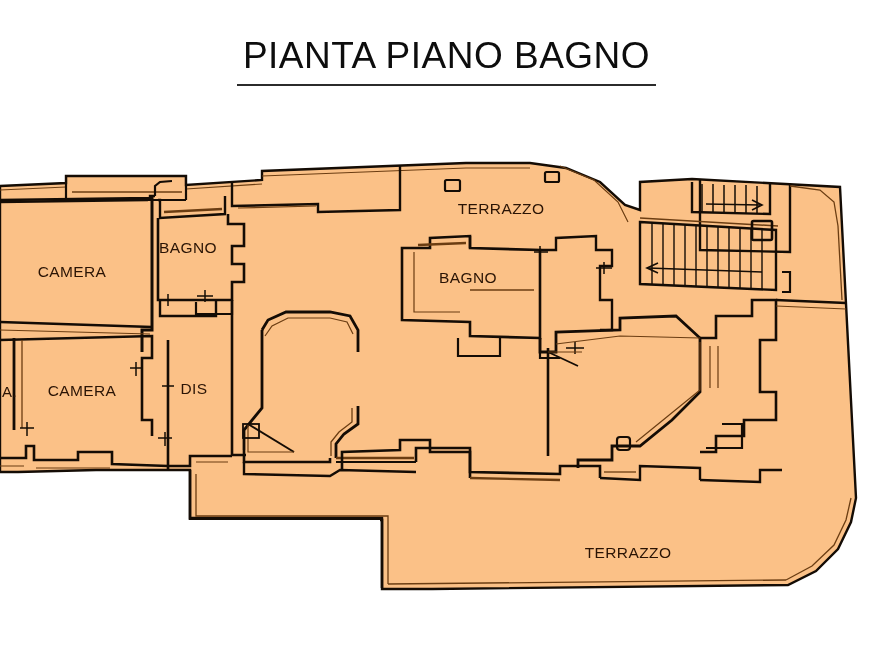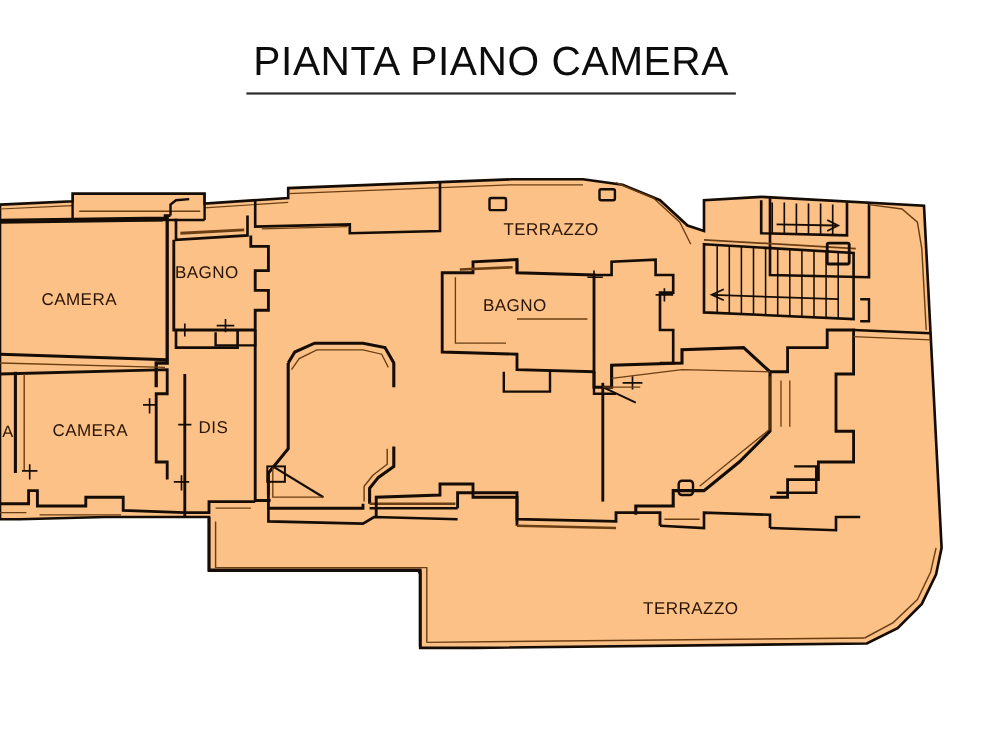--- a/index.html
+++ b/index.html
@@ -65,21 +65,21 @@
     fill: #2a1405;
     letter-spacing: 0.4px;
   }
 </style>
 </head>
 <body>
 
 <div id="plan-page">
 
   <div id="plan-title-block">
-    <div id="plan-title">PIANTA PIANO CAMERA</div>
+    <div id="plan-title">PIANTA PIANO BAGNO</div>
   </div>
 
   <svg id="floorplan-drawing" viewBox="0 0 893 670" xmlns="http://www.w3.org/2000/svg">
 
     <defs>
 
       <clipPath id="building-clip">
         <path d="M0,186 L66,183 L66,176 L186,176 L186,185 L262,180 L262,171
                  L466,163 L560,163 L600,176 L640,205 L640,182 L692,179
                  L840,186 L857,500 L852,520 L840,548 L818,572 L790,586

